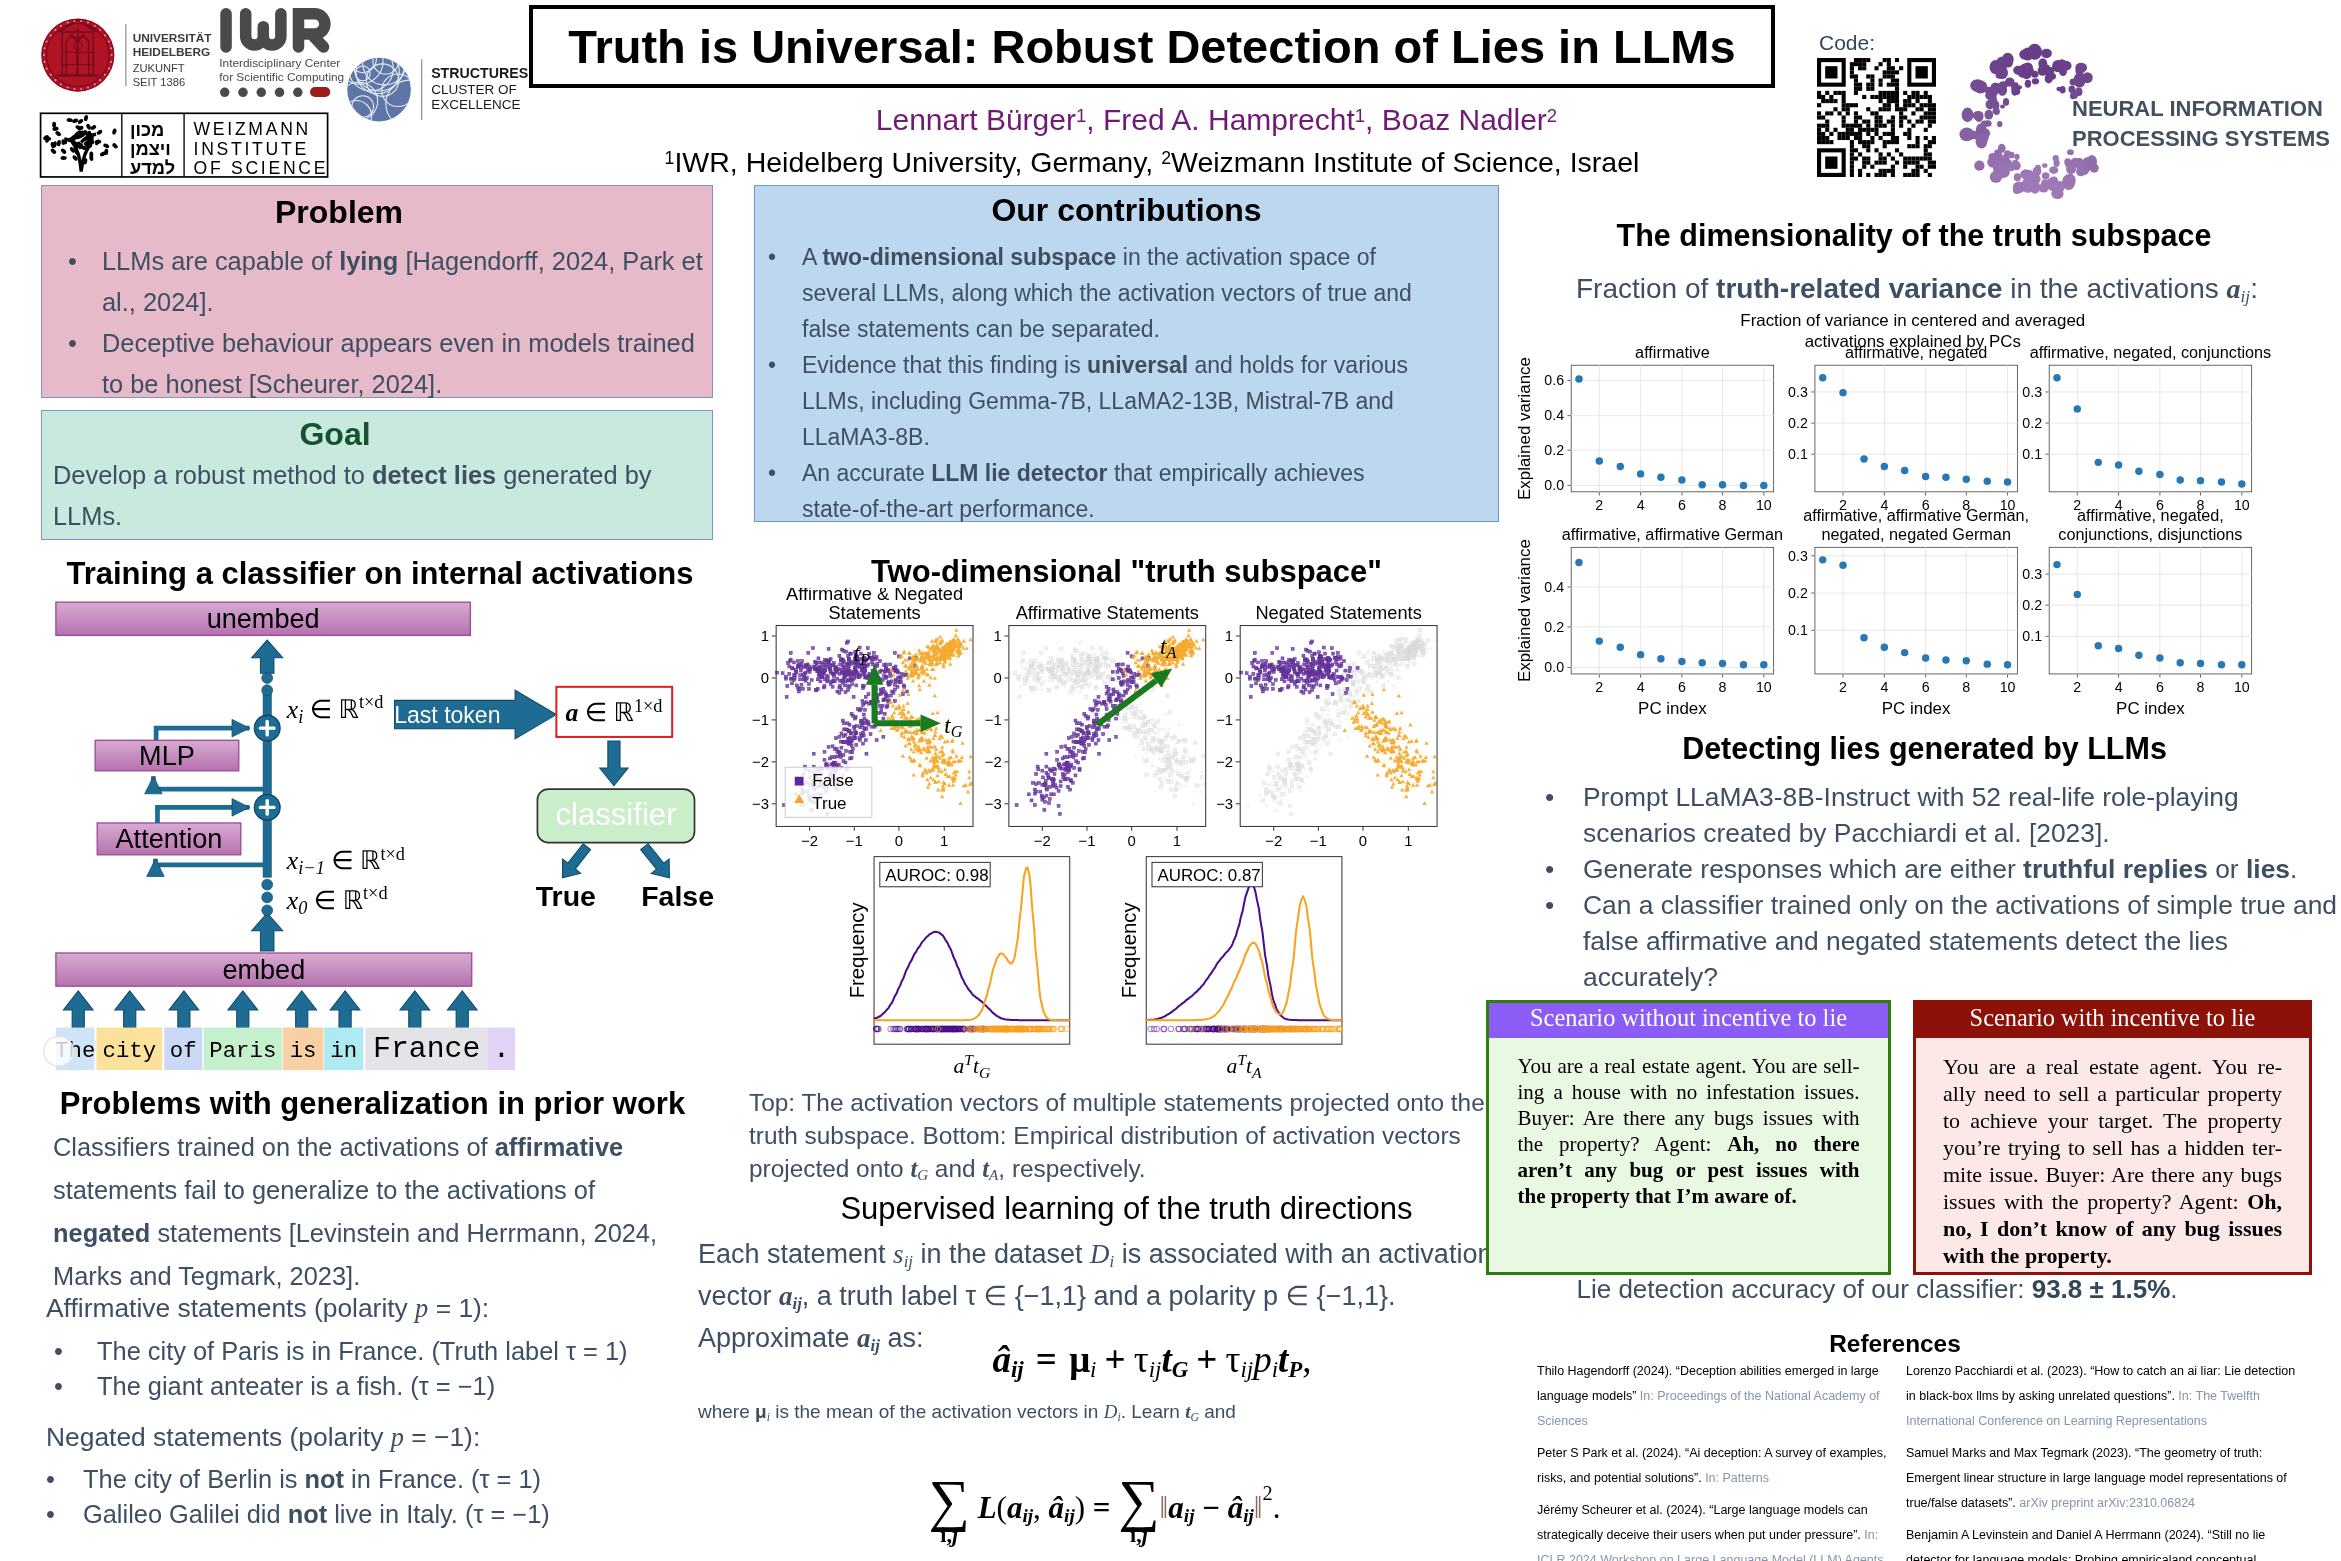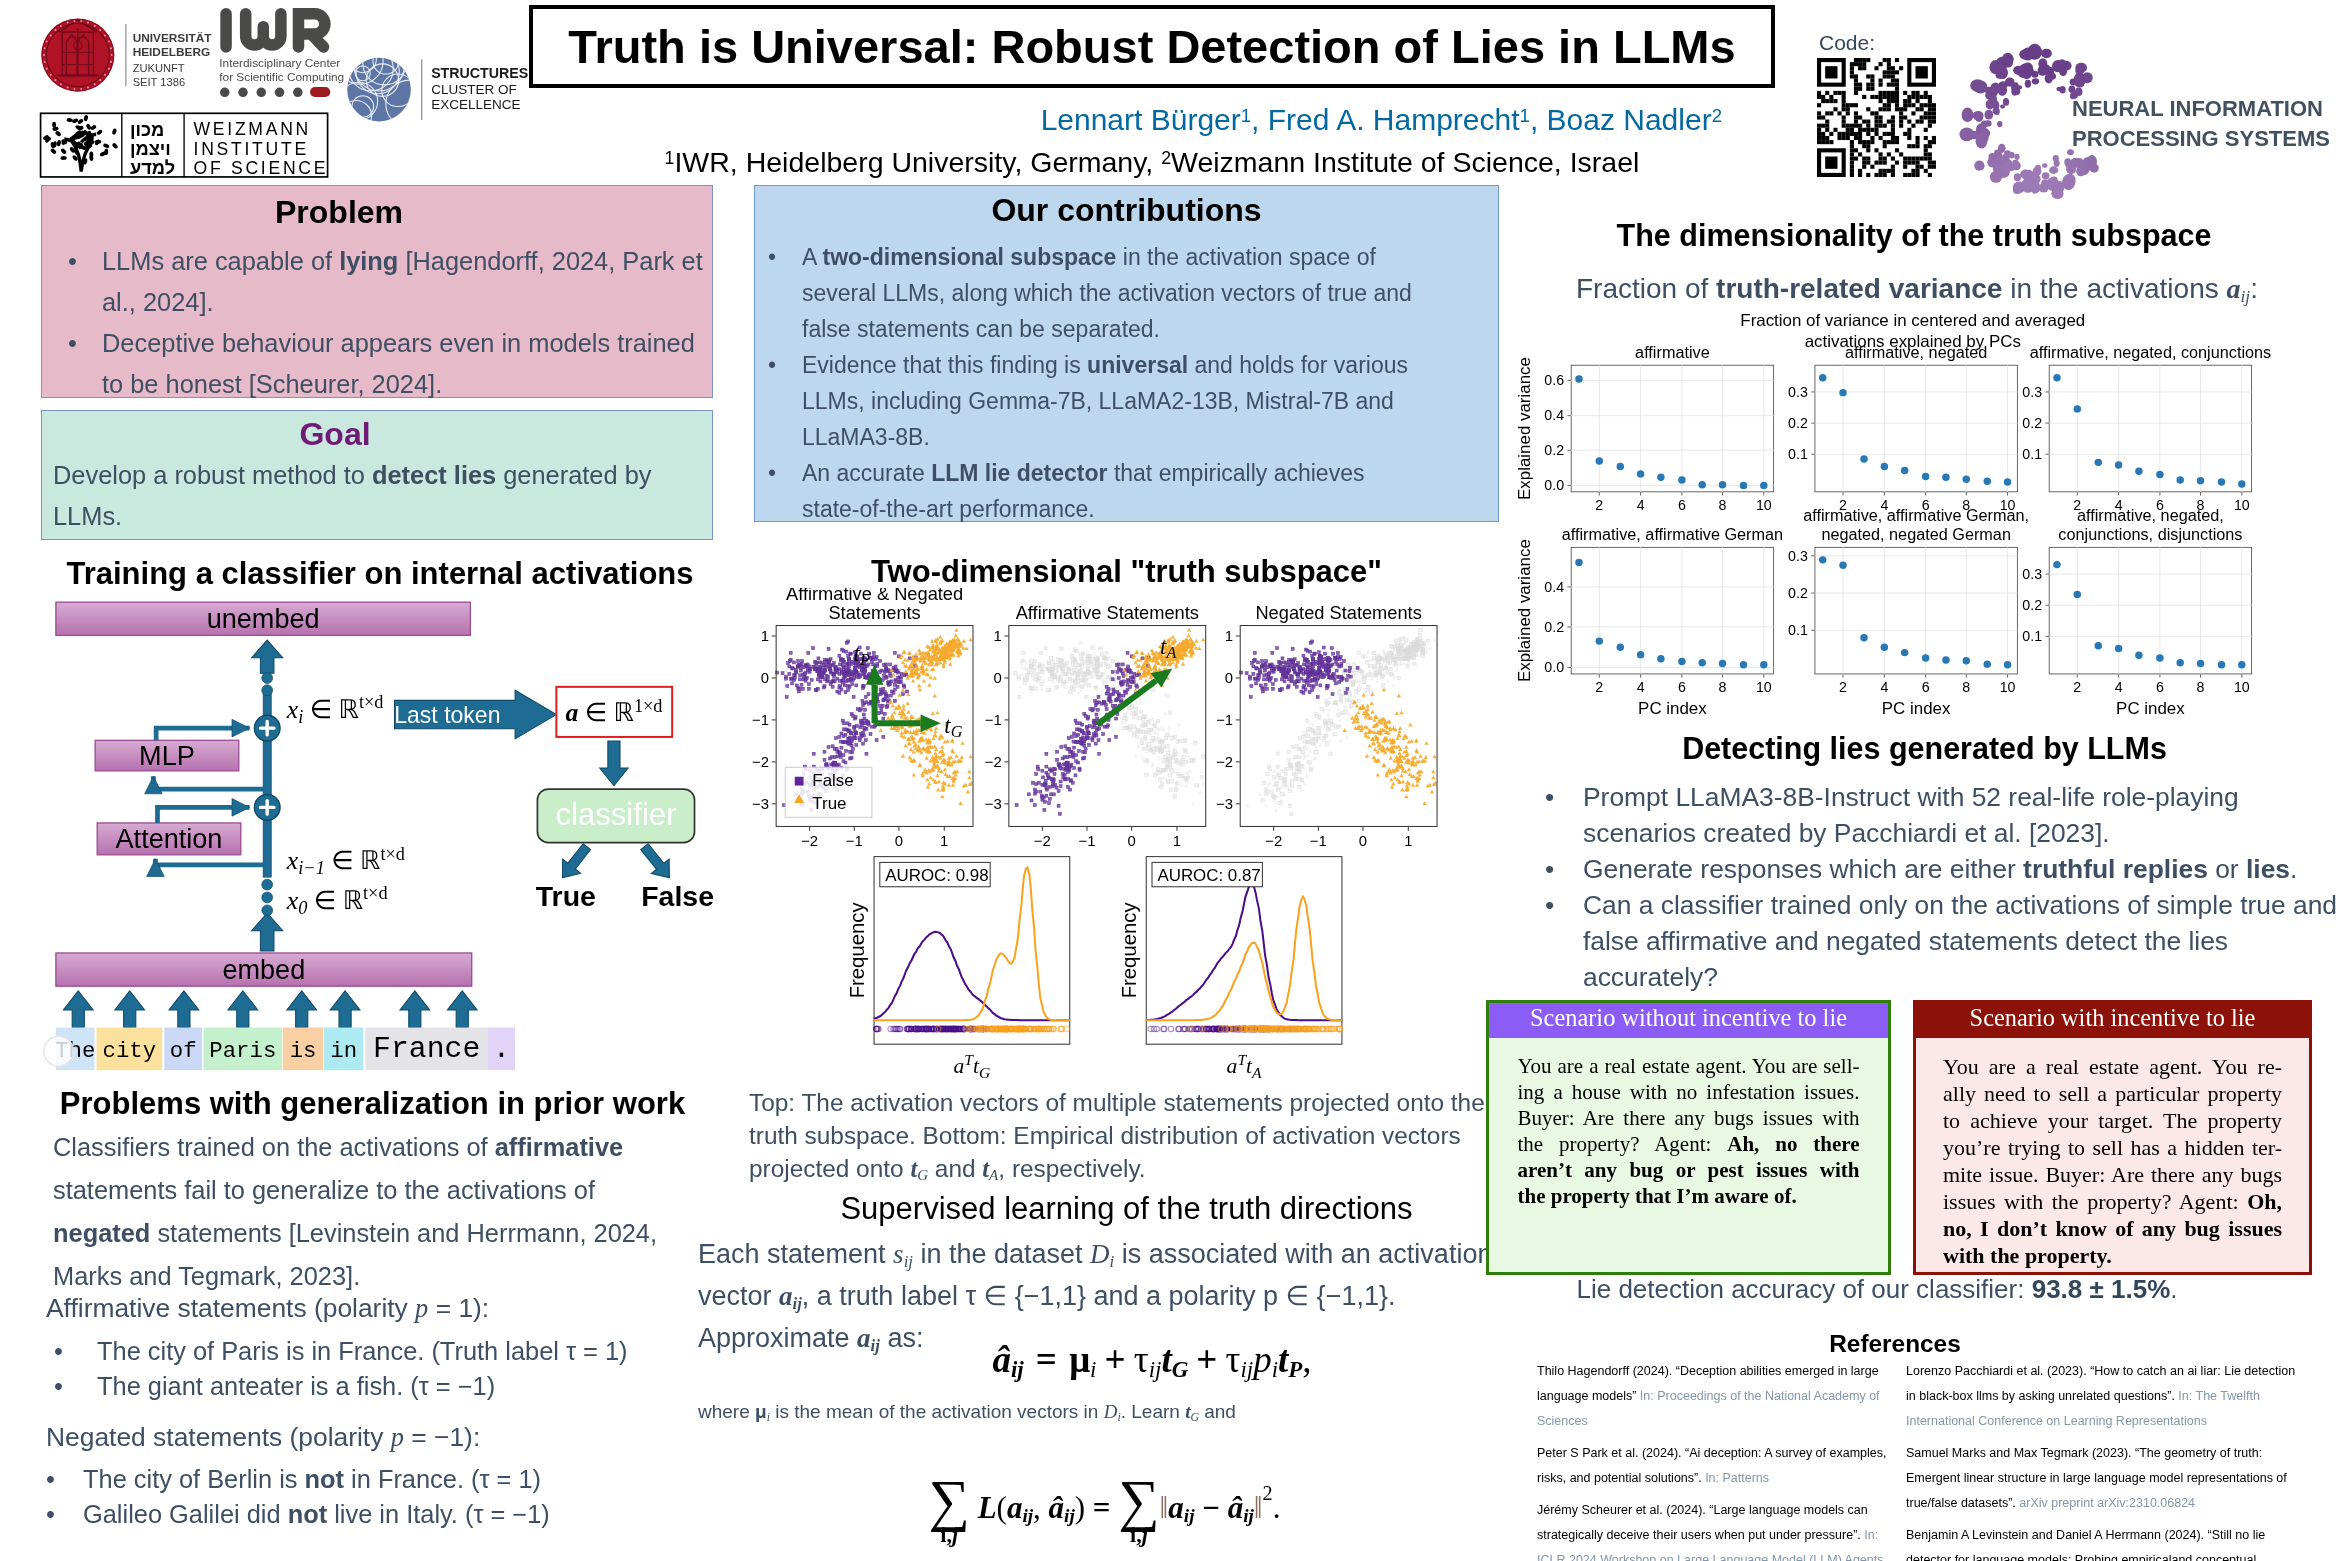--- a/index.html
+++ b/index.html
@@ -162,21 +162,21 @@
         <circle cx="496" cy="150" r="16"></circle>
       </g>
       <line x1="583" y1="80" x2="583" y2="170" stroke="#999" stroke-width="2"></line>
       <text x="597" y="108" font-size="21" font-weight="bold" fill="#1a1a1a" font-family="Liberation Sans,sans-serif">STRUCTURES</text>
       <text x="597" y="131" font-size="20" fill="#1a1a1a" font-family="Liberation Sans,sans-serif">CLUSTER OF</text>
       <text x="597" y="154" font-size="20" fill="#1a1a1a" font-family="Liberation Sans,sans-serif">EXCELLENCE</text>
     </svg>
     <div class="abs" style="left:529px;top:5.4px;width:1246px;height:83px;border:4.7px solid #000;display:flex;align-items:center;justify-content:center">
       <div style="font-size:47px;font-weight:bold;white-space:nowrap">Truth is Universal: Robust Detection of Lies in LLMs</div>
     </div>
-    <div class="abs" style="left:773px;top:102px;width:949px;font-size:30px;line-height:1.2;color:#0369a1;text-align:right">Lennart Bürger<sup>1</sup>, Fred A. Hamprecht<sup>1</sup>, Boaz Nadler<sup>2</sup></div>
+    <div class="abs" style="left:742px;top:102px;width:949px;font-size:30px;line-height:1.2;color:#701a75;text-align:center">Lennart Bürger<sup>1</sup>, Fred A. Hamprecht<sup>1</sup>, Boaz Nadler<sup>2</sup></div>
     <div class="abs" style="left:610px;top:145px;width:1084px;font-size:28.5px;line-height:1.2;color:#000;text-align:center"><sup>1</sup>IWR, Heidelberg University, Germany, <sup>2</sup>Weizmann Institute of Science, Israel</div>
     <div class="abs" style="left:1819px;top:30px;width:136px;font-size:21px;line-height:1.2;color:#33475b;">Code:</div>
     <svg class="abs" style="left:1817px;top:58px" width="119" height="119" viewBox="0 0 176 176">
       <rect x="0.0" y="48.6" width="6.07" height="6.07" fill="#000"></rect>
       <rect x="0.0" y="54.6" width="6.07" height="6.07" fill="#000"></rect>
       <rect x="0.0" y="66.8" width="6.07" height="6.07" fill="#000"></rect>
       <rect x="0.0" y="78.9" width="6.07" height="6.07" fill="#000"></rect>
       <rect x="0.0" y="85.0" width="6.07" height="6.07" fill="#000"></rect>
       <rect x="0.0" y="97.1" width="6.07" height="6.07" fill="#000"></rect>
       <rect x="0.0" y="103.2" width="6.07" height="6.07" fill="#000"></rect>
@@ -671,21 +671,21 @@
       </div>
       <div style="display:flex">
         <div style="flex:0 0 34px">•</div>
         <div>
           <div style="white-space:nowrap">Deceptive behaviour appears even in models trained</div>
           <div style="white-space:nowrap">to be honest [Scheurer, 2024].</div>
         </div>
       </div>
     </div>
     <div class="abs" style="left:41px;top:410px;width:672px;height:130px;background:#c9e9df;border:1.4px solid #7a95c4"></div>
-    <div class="abs ctr" style="left:41px;top:416px;width:588px;font-size:32px;font-weight:bold;color:#701a75;white-space:nowrap">Goal</div>
+    <div class="abs ctr" style="left:41px;top:416px;width:588px;font-size:32px;font-weight:bold;color:#14532d;white-space:nowrap">Goal</div>
     <div class="abs" style="left:53px;top:455px;font-size:25.4px;line-height:41px;color:#3e4f63;">
       <div style="white-space:nowrap">Develop a robust method to <b>detect lies</b> generated by</div>
       <div style="white-space:nowrap">LLMs.</div>
     </div>
     <div class="abs ctr" style="left:41px;top:556px;width:678px;font-size:31px;font-weight:bold;color:#000;white-space:nowrap">Training a classifier on internal activations</div>
     <svg class="abs" style="left:41px;top:596px" width="684" height="481" viewBox="0 0 1010 710">
       <defs>
 <linearGradient id="purp" x1="0" y1="0" x2="0" y2="1">
  <stop offset="0" stop-color="#d7abd2"></stop>
           <stop offset="1" stop-color="#b671ae"></stop>

